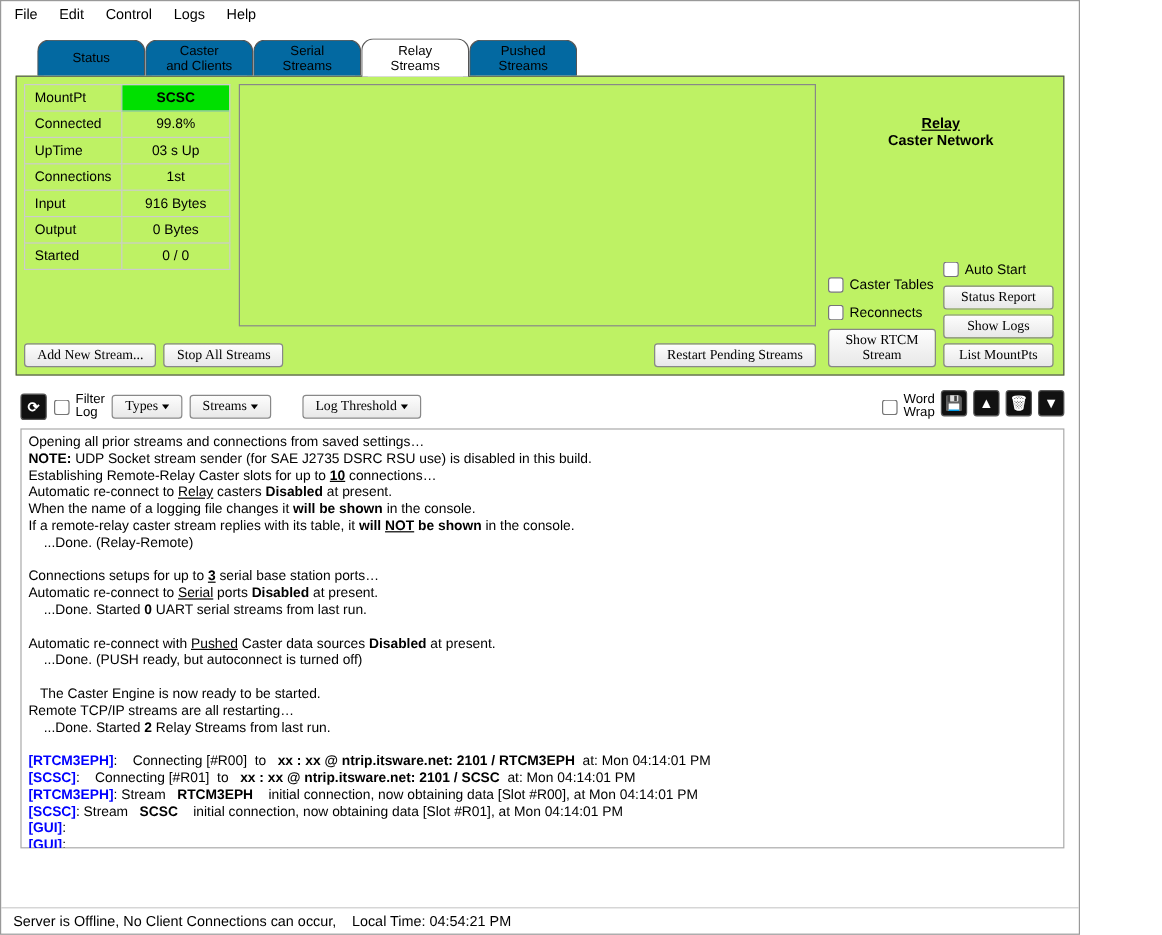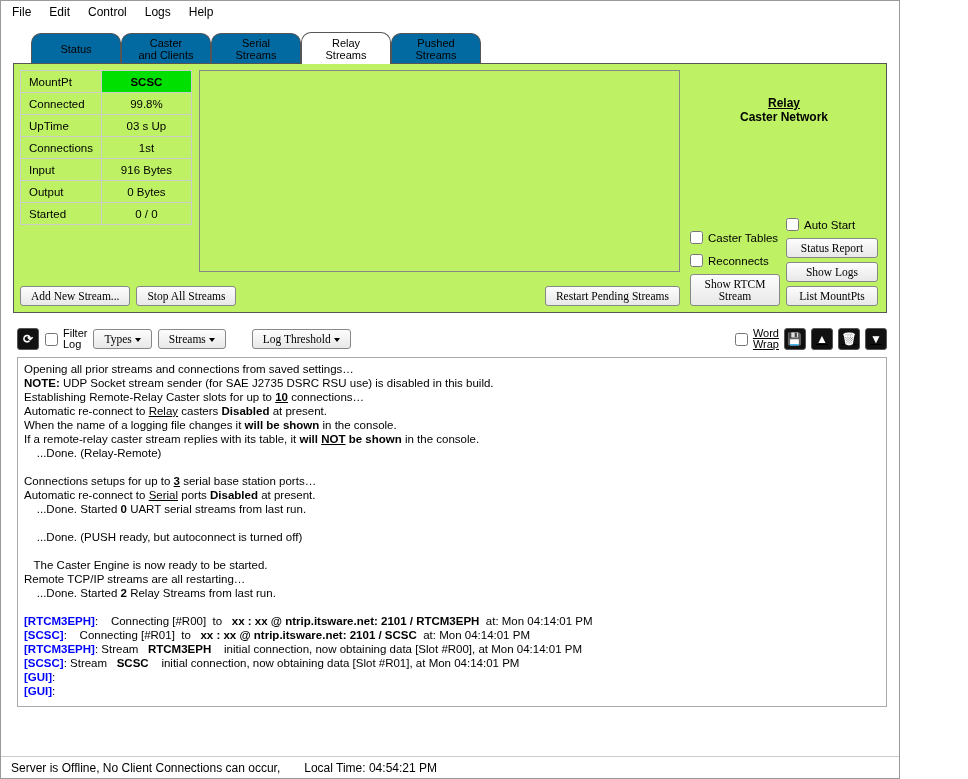--- a/index.html
+++ b/index.html
@@ -190,21 +190,21 @@
     border-radius: 3px;
     background: #f4f4f4;
     display:flex;
     align-items:center;
     justify-content:center;
     cursor: default;
     font-weight:bold;
     font-size:12px;
   }
   .icon-btn.dark { background:#111; color:#fff; }
-  .log-toolbar .right { margin-left:auto; display:flex; align-items:center; gap:5px;text-decoration:underline; }
+  .log-toolbar .right { margin-left:auto; display:flex; gap:5px; }
 
   
   .log-area {
     margin: 2px 12px 4px 16px;
     border: 1px solid #aaa;
     height: 350px;
     overflow: auto;
     padding: 4px 6px;
     font-size: 11.5px;
     line-height: 14px;
@@ -218,21 +218,21 @@
 
   
   .statusbar {
     margin-top:auto;
     height: 22px;
     border-top:1px solid #ccc;
     display:flex;
     align-items:center;
     padding: 0 10px;
     font-size: 12px;
-    gap: 24px;
+    gap: 13px;
   }
 </style>
 </head>
 <body>
 
 <div class="window">
 
   <div class="menubar">
     <div class="menu-item">File</div>
     <div class="menu-item">Edit</div>
@@ -361,20 +361,21 @@
     <p><span>Establishing Remote-Relay Caster slots for up to </span><span class="b u">10</span><span> connections…</span></p>
     <p><span>Automatic re-connect to </span><span class="u">Relay</span><span> casters </span><span class="b">Disabled</span><span> at present.</span></p>
     <p><span>When the name of a logging file changes it </span><span class="b">will be shown</span><span> in the console.</span></p>
     <p><span>If a remote-relay caster stream replies with its table, it </span><span class="b">will </span><span class="b u">NOT</span><span class="b"> be shown</span><span> in the console.</span></p>
     <p>&nbsp;&nbsp;&nbsp;&nbsp;...Done. (Relay-Remote)</p>
     <p>&nbsp;</p>
     <p><span>Connections setups for up to </span><span class="b u">3</span><span> serial base station ports…</span></p>
     <p><span>Automatic re-connect to </span><span class="u">Serial</span><span> ports </span><span class="b">Disabled</span><span> at present.</span></p>
     <p><span>&nbsp;&nbsp;&nbsp;&nbsp;...Done. Started </span><span class="b">0</span><span> UART serial streams from last run.</span></p>
     <p>&nbsp;</p>
+    <p><span>Automatic re-connect with </span><span class="u">Pushed</span><span> Caster data sources </span><span class="b">Disabled</span><span> at present.</span></p>
     <p>&nbsp;&nbsp;&nbsp;&nbsp;...Done. (PUSH ready, but autoconnect is turned off)</p>
     <p>&nbsp;</p>
     <p>&nbsp;&nbsp;&nbsp;The Caster Engine is now ready to be started.</p>
     <p>Remote TCP/IP streams are all restarting…</p>
     <p><span>&nbsp;&nbsp;&nbsp;&nbsp;...Done. Started </span><span class="b">2</span><span> Relay Streams from last run.</span></p>
     <p>&nbsp;</p>
     <p><span class="tag">[RTCM3EPH]</span><span>:&nbsp;&nbsp;&nbsp;&nbsp;Connecting [#R00]&nbsp;&nbsp;to&nbsp;&nbsp;&nbsp;</span><span class="b">xx : xx @ ntrip.itsware.net: 2101 / RTCM3EPH</span><span>&nbsp;&nbsp;at: Mon 04:14:01 PM</span></p>
     <p><span class="tag">[SCSC]</span><span>:&nbsp;&nbsp;&nbsp;&nbsp;Connecting [#R01]&nbsp;&nbsp;to&nbsp;&nbsp;&nbsp;</span><span class="b">xx : xx @ ntrip.itsware.net: 2101 / SCSC</span><span>&nbsp;&nbsp;at: Mon 04:14:01 PM</span></p>
     <p><span class="tag">[RTCM3EPH]</span><span>:&nbsp;Stream&nbsp;&nbsp;&nbsp;</span><span class="b">RTCM3EPH</span><span>&nbsp;&nbsp;&nbsp;&nbsp;initial connection, now obtaining data [Slot #R00], at Mon 04:14:01 PM</span></p>
     <p><span class="tag">[SCSC]</span><span>:&nbsp;Stream&nbsp;&nbsp;&nbsp;</span><span class="b">SCSC</span><span>&nbsp;&nbsp;&nbsp;&nbsp;initial connection, now obtaining data [Slot #R01], at Mon 04:14:01 PM</span></p>

